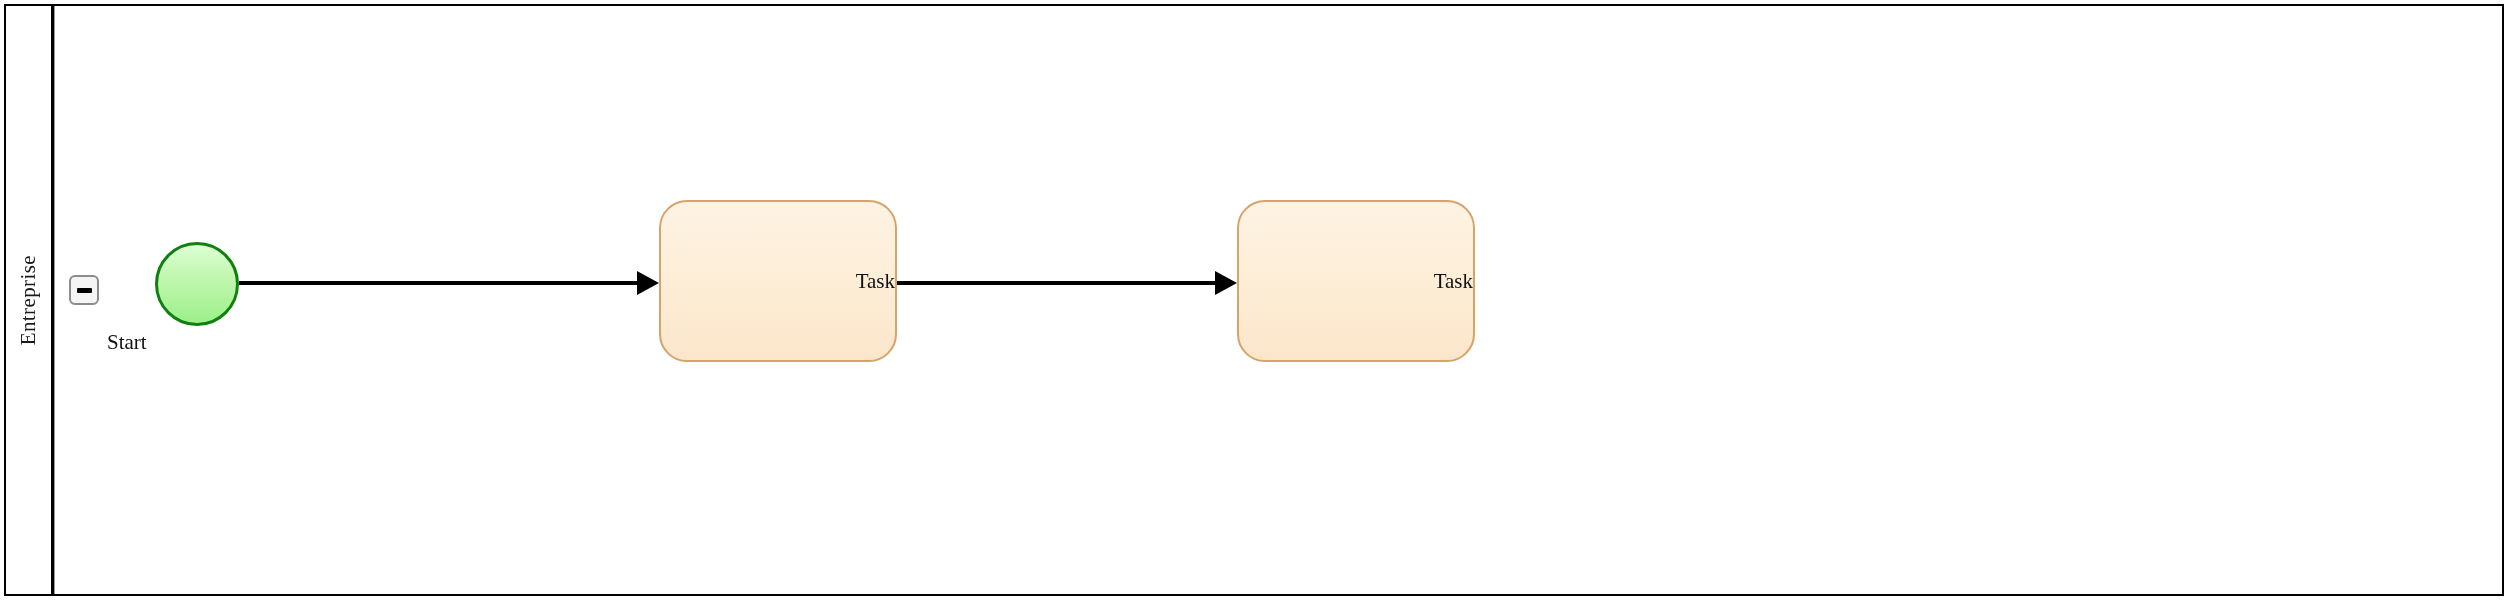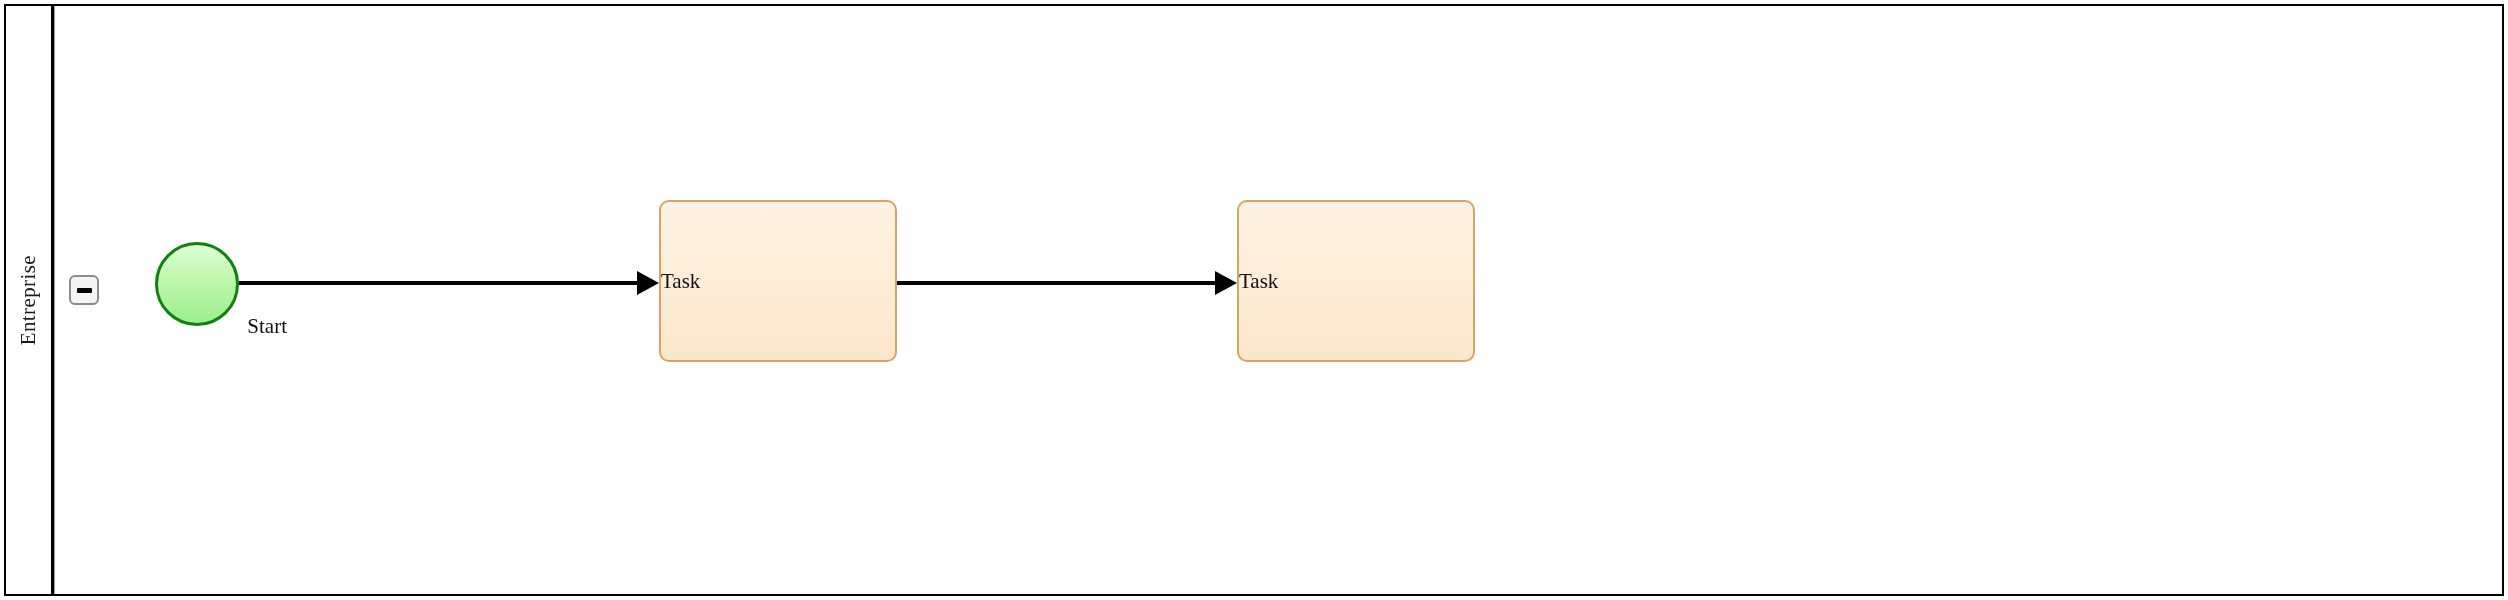--- a/index.html
+++ b/index.html
@@ -101,42 +101,42 @@
     width: 84px;
     height: 84px;
     box-sizing: border-box;
     border: 3px solid #108010;
     border-radius: 50%;
     background: linear-gradient(to bottom, #dcffd4 0%, #c5f7b4 35%, #9cf08a 100%);
   }
   .start-label {
     position: absolute;
     left: 52px;
-    top: 108px;
+    top: 124px;
     width: 180px;
-    text-align: right;
+    text-align: left;
     font-family: "Liberation Serif", serif;
     font-size: 21px;
     color: #111111;
     white-space: nowrap;
   }
 
   
   .task {
     position: absolute;
     top: -6px;
     width: 238px;
     height: 162px;
     box-sizing: border-box;
     border: 2px solid #d6a469;
-    border-radius: 10px;
+    border-radius: 28px;
     background: linear-gradient(to bottom, #fdf3e3 0%, #fdeed8 45%, #fbe6cb 100%);
     display: flex;
     align-items: center;
-    justify-content: flex-start;
+    justify-content: flex-end;
   }
   .task-label {
     font-family: "Liberation Serif", serif;
     font-size: 21px;
     color: #111111;
     white-space: nowrap;
   }
   #task-1 { left: 604px; }
   #task-2 { left: 1182px; }
 

